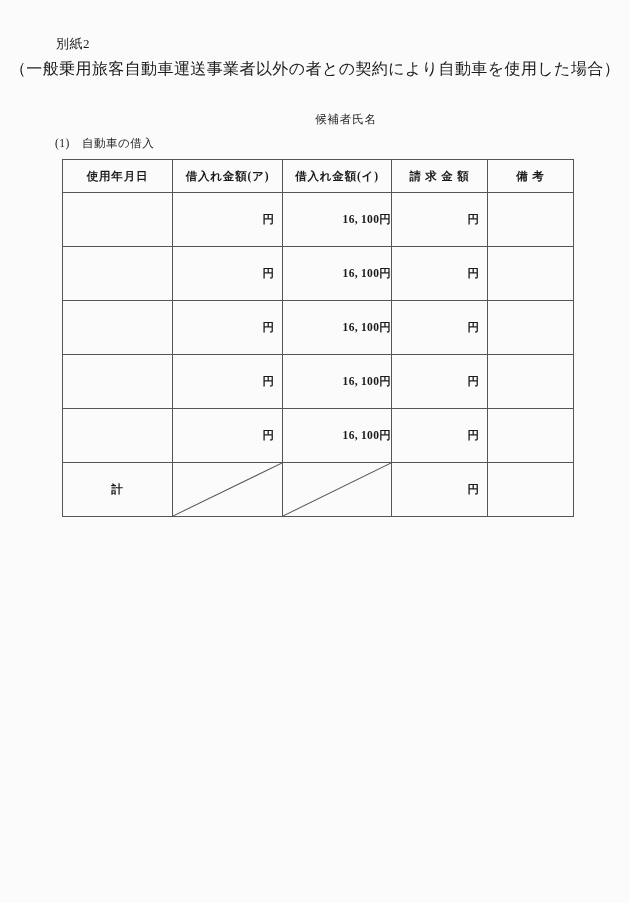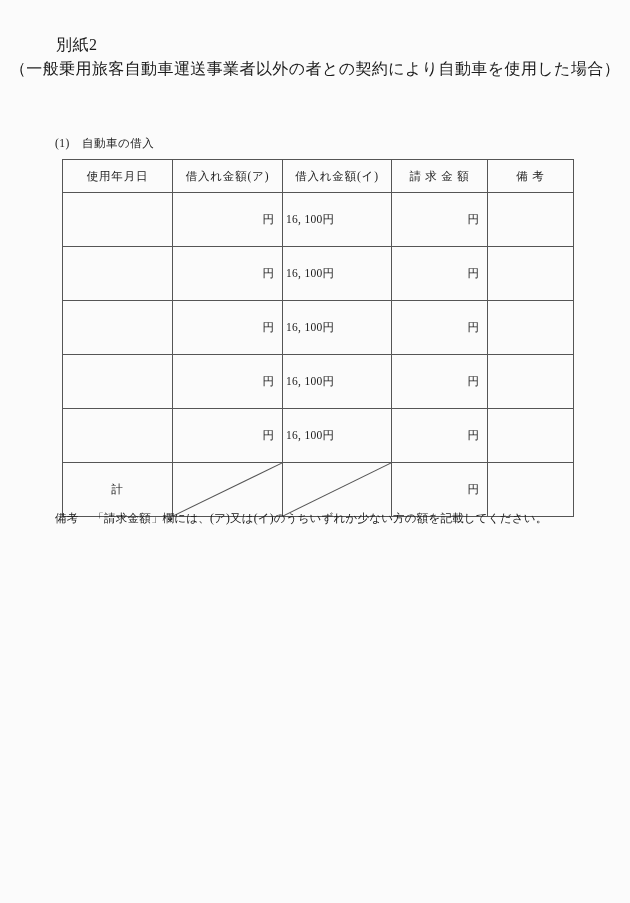--- a/index.html
+++ b/index.html
@@ -20,21 +20,21 @@
   .page {
     position: absolute;
     inset: 0;
   }
 
   
   .doc-label {
     position: absolute;
     left: 56px;
     top: 35px;
-    font-size: 16px;
+    font-size: 13px;
     letter-spacing: 0.5px;
     white-space: nowrap;
   }
 
   
   .title-block {
     position: absolute;
     left: 0;
     right: 0;
     top: 60px;
@@ -85,21 +85,21 @@
     width: 511px;
   }
   table.claim-table {
     border-collapse: collapse;
     width: 511px;
     table-layout: fixed;
   }
   table.claim-table th,
   table.claim-table td {
     border: 1px solid #555;
-    font-weight: normal;
+    font-weight: bold;
     font-size: 11.5px;
     padding: 0;
     vertical-align: top;
   }
   table.claim-table th {
     height: 32px;
     text-align: center;
     vertical-align: middle;
     letter-spacing: 0.8px;
   }
@@ -121,21 +121,21 @@
     position: absolute;
     right: 8px;
     top: 19px;
     font-size: 11.5px;
   }
   .amt-center {
     position: absolute;
     left: 3px;
     right: 0;
     top: 19px;
-    text-align: left;
+    text-align: right;
     font-size: 11.5px;
     letter-spacing: 0.3px;
   }
   .total-label {
     position: absolute;
     left: 0;
     right: 0;
     top: 19px;
     text-align: center;
     font-size: 11.5px;
@@ -170,20 +170,21 @@
 <body>
 
 <div class="page">
 
   <div class="doc-label">別紙2</div>
 
   <div class="title-block">
     <div class="doc-subtitle">（一般乗用旅客自動車運送事業者以外の者との契約により自動車を使用した場合）</div>
   </div>
 
+  <div class="candidate-name">候補者氏名</div>
 
   <div class="section-heading">
     <span class="sec-num">(1)</span><span>自動車の借入</span>
   </div>
 
   <div class="table-wrap">
     <table class="claim-table">
       <colgroup>
         <col class="col-date">
         <col class="col-borrow">
@@ -373,17 +374,14 @@
             <div class="cell-inner">
                 <span class="amt-right"></span>
               </div>
           </td>
         </tr>
 
       </tbody>
     </table>
   </div>
 
-  <div class="footer-note">
-    <span class="note-label">備考</span><span>「請求金額」欄には、(ア)又は(イ)のうちいずれか少ない方の額を記載してください。</span>
-  </div>
 
 </div>
 
 </body></html>

